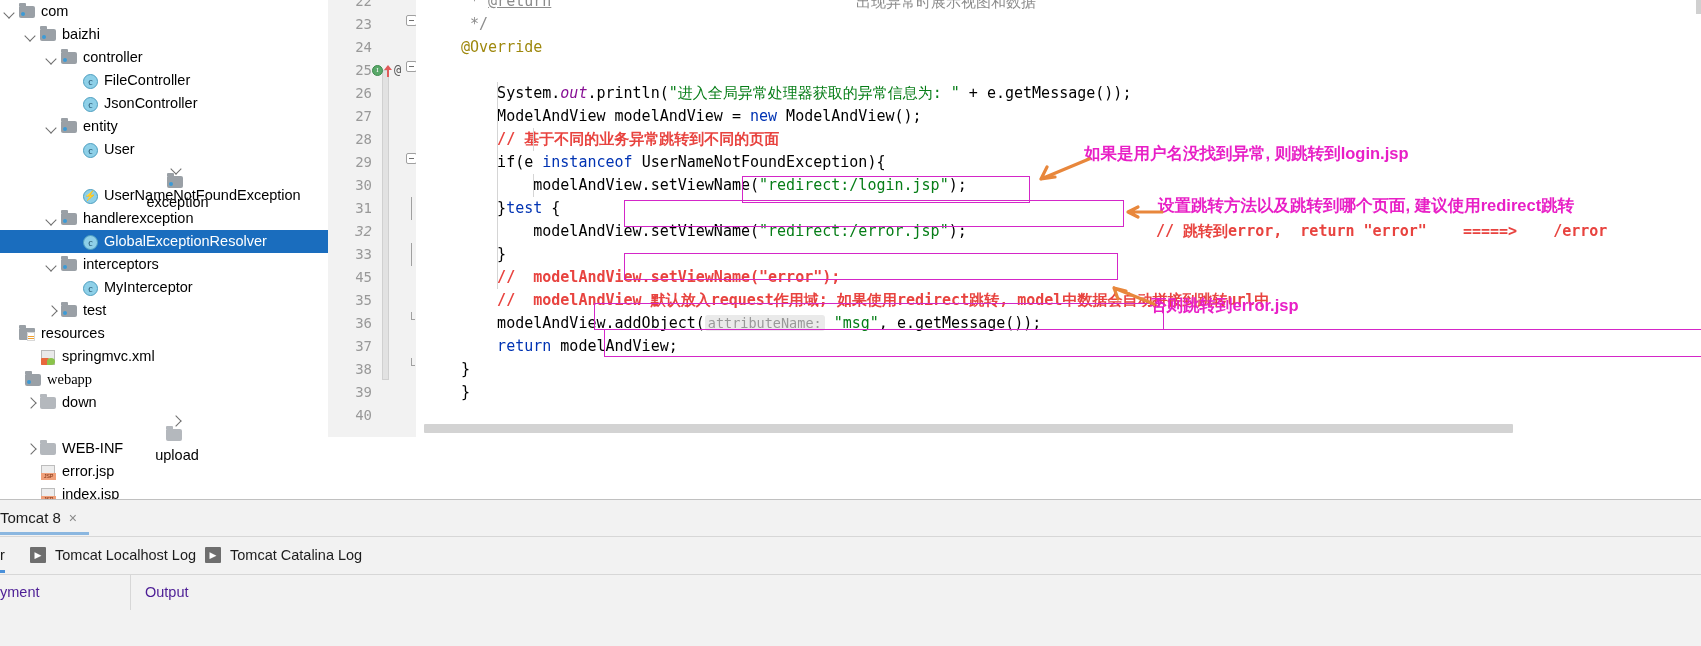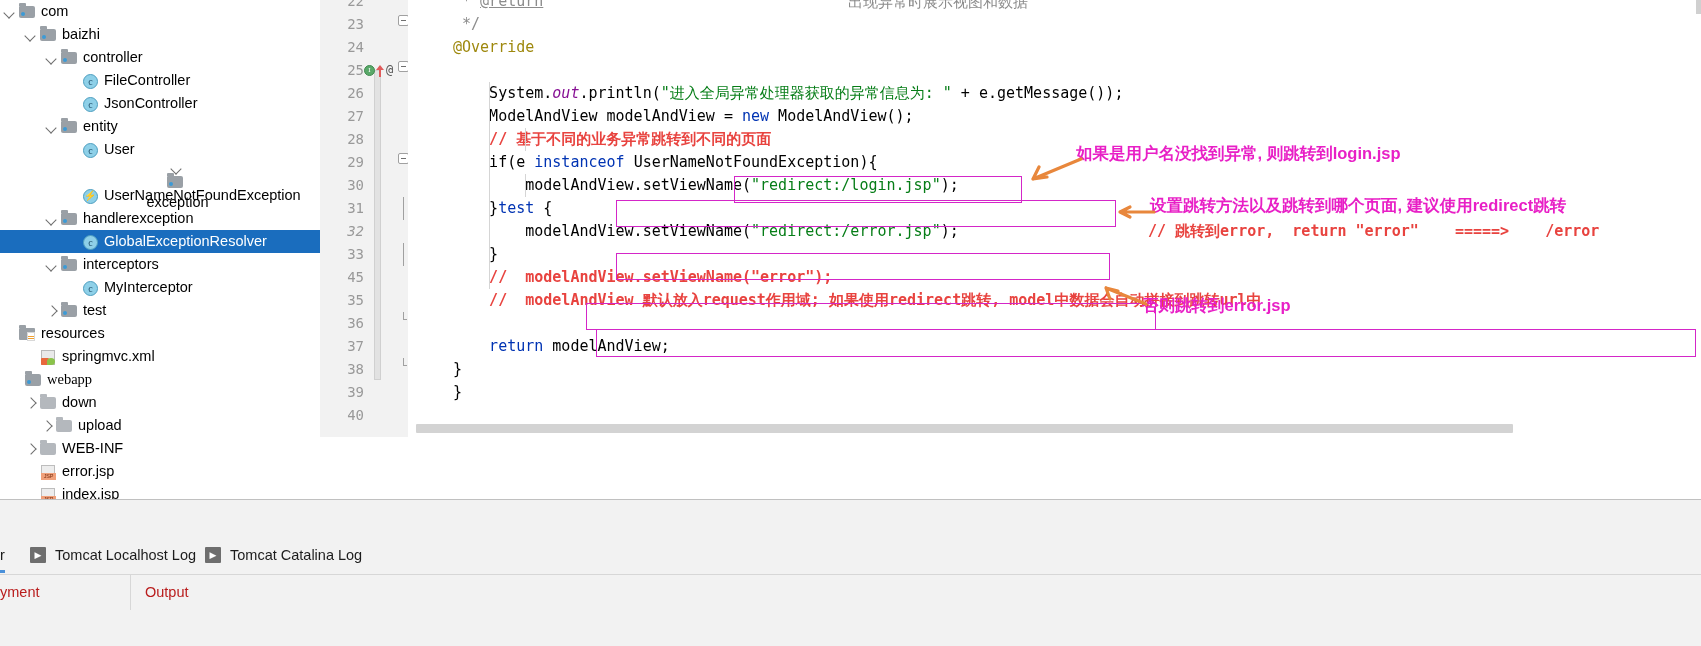--- a/index.html
+++ b/index.html
@@ -206,21 +206,21 @@
     line-height: 7px;
     text-align: center;
     font-family: "Liberation Sans", sans-serif;
     letter-spacing: -0.2px;
   }
   .tree-label { font-size: 14.5px; }
 
   
   #editor {
     position: absolute;
-    left: 320px; top: 0;
+    left: 328px; top: 0;
     right: 0;
     height: 437px;
     background: #e5e5e5;
     overflow: hidden;
   }
   #gutter {
     position: absolute;
     left: 0; top: 0;
     width: 88px;
     height: 500px;
@@ -487,21 +487,21 @@
     left: 0; top: 74px;
     width: 100%;
     height: 36px;
   }
   .status-cell {
     position: absolute;
     top: 0;
     height: 36px;
     line-height: 36px;
     font-size: 14.5px;
-    color: #b91c1c;
+    color: #4c1d95;
     white-space: nowrap;
   }
   .vdiv {
     position: absolute;
     top: 0;
     width: 1px;
     height: 36px;
     background: #d7d7d7;
   }
   
@@ -637,21 +637,21 @@
         </span>
         <span class="tree-label">webapp</span>
       </div>
       <div class="tree-row" style="padding-left: 24px;">
         <span class="twisty right"></span>
         <span class="ic">
           <span class="ic-folder plain plain2" style="display: block; position: relative;"></span>
         </span>
         <span class="tree-label">down</span>
       </div>
-      <div class="tree-row" style="padding-left: 40px;">
+      <div class="tree-row" style="padding-left: 26px; flex-direction: column;">
         <span class="twisty right"></span>
         <span class="ic">
           <span class="ic-folder plain plain2" style="display: block; position: relative;"></span>
         </span>
         <span class="tree-label">upload</span>
       </div>
       <div class="tree-row" style="padding-left: 24px;">
         <span class="twisty right"></span>
         <span class="ic">
           <span class="ic-folder plain plain2" style="display: block; position: relative;"></span>
@@ -732,20 +732,21 @@
         <div class="cl" style="top: 105px; left: 45px;"><span class="type">    ModelAndView modelAndView = </span><span class="kw">new </span><span class="type">ModelAndView();</span></div>
         <div class="cl" style="top: 128px; left: 45px;"><span class="redc">    // 基于不同的业务异常跳转到不同的页面</span></div>
         <div class="cl" style="top: 151px; left: 45px;"><span class="type">    if(e </span><span class="kw">instanceof </span><span class="type">UserNameNotFoundException){</span></div>
         <div class="cl" style="top: 174px; left: 45px;"><span class="type">        modelAndView.setViewName(</span><span class="str">"redirect:/login.jsp"</span><span class="type">);</span></div>
         <div class="cl" style="top: 197px; left: 45px;"><span class="type">    }</span><span class="kw">test </span><span class="type">{</span></div>
         <div class="cl" style="top: 220px; left: 45px;"><span class="type">        modelAndView.setViewName(</span><span class="str">"redirect:/error.jsp"</span><span class="type">);</span></div>
         <div class="cl redc" style="top: 220px; left: 740px;">// 跳转到error,  return "error"    =====&gt;    /error</div>
         <div class="cl" style="top: 243px; left: 45px;"><span class="type">    }</span></div>
         <div class="cl" style="top: 266px; left: 45px;"><span class="redc">    //  modelAndView.setViewName("error");</span></div>
         <div class="cl" style="top: 289px; left: 45px;"><span class="redc">    //  modelAndView 默认放入request作用域; 如果使用redirect跳转, model中数据会自动拼接到跳转url中</span></div>
+        <div class="cl" style="top: 312px; left: 45px;"><span class="type">    modelAndView.addObject(</span><span class="param-hint">attributeName:</span><span class="str"> "msg"</span><span class="type">, e.getMessage());</span></div>
         <div class="cl" style="top: 335px; left: 45px;"><span class="kw">    return </span><span class="type">modelAndView;</span></div>
         <div class="cl" style="top: 358px; left: 45px;"><span class="type">}</span></div>
         <div class="cl" style="top: 381px; left: 45px;"><span class="type">}</span></div>
         <div class="cl" style="top: 404px; left: 45px;"></div>
         <div class="indent-guide" style="left: 81.08px; top: 82px; height: 207px;"></div>
         <div class="indent-guide" style="left: 117.16px; top: 128px; height: 23px;"></div>
         <div class="indent-guide" style="left: 117.16px; top: 174px; height: 23px;"></div>
         <div class="mbox" style="left: 326px; top: 176px; width: 288px; height: 27px;"></div>
         <div class="mbox" style="left: 208px; top: 200px; width: 500px; height: 27px;"></div>
         <div class="mbox" style="left: 208px; top: 253px; width: 494px; height: 27px;"></div>
@@ -761,20 +762,27 @@
           <path d="M40,13 L6,13 M6,13 L16,8 M6,13 L16,18" stroke="#e8873c" stroke-width="3.2" fill="none" stroke-linecap="round"></path>
         </svg>
         <svg class="arrow" width="52" height="28" style="left: 690px; top: 282px;">
           <path d="M48,22 L8,6 M8,6 L20,9 M8,6 L12,17" stroke="#e8873c" stroke-width="3.2" fill="none" stroke-linecap="round"></path>
         </svg>
       </div>
     <div id="h-scroll"></div>
   </div>
 
   <div id="bottom">
+    <div id="tabs-row">
+      <div class="run-tab" style="left:0;">
+        <span>Tomcat 8</span>
+        <span class="close-x">×</span>
+        <span class="underline"></span>
+      </div>
+    </div>
     <div id="logs-row">
         <div class="log-item" style="left: 0px;">
           <span>r</span>
           <span class="underline-sel"></span>
         </div>
         <div class="log-item" style="left: 30px;">
           <span class="play-ic">▶</span>
           <span>Tomcat Localhost Log</span>
         </div>
         <div class="log-item" style="left: 205px;">

